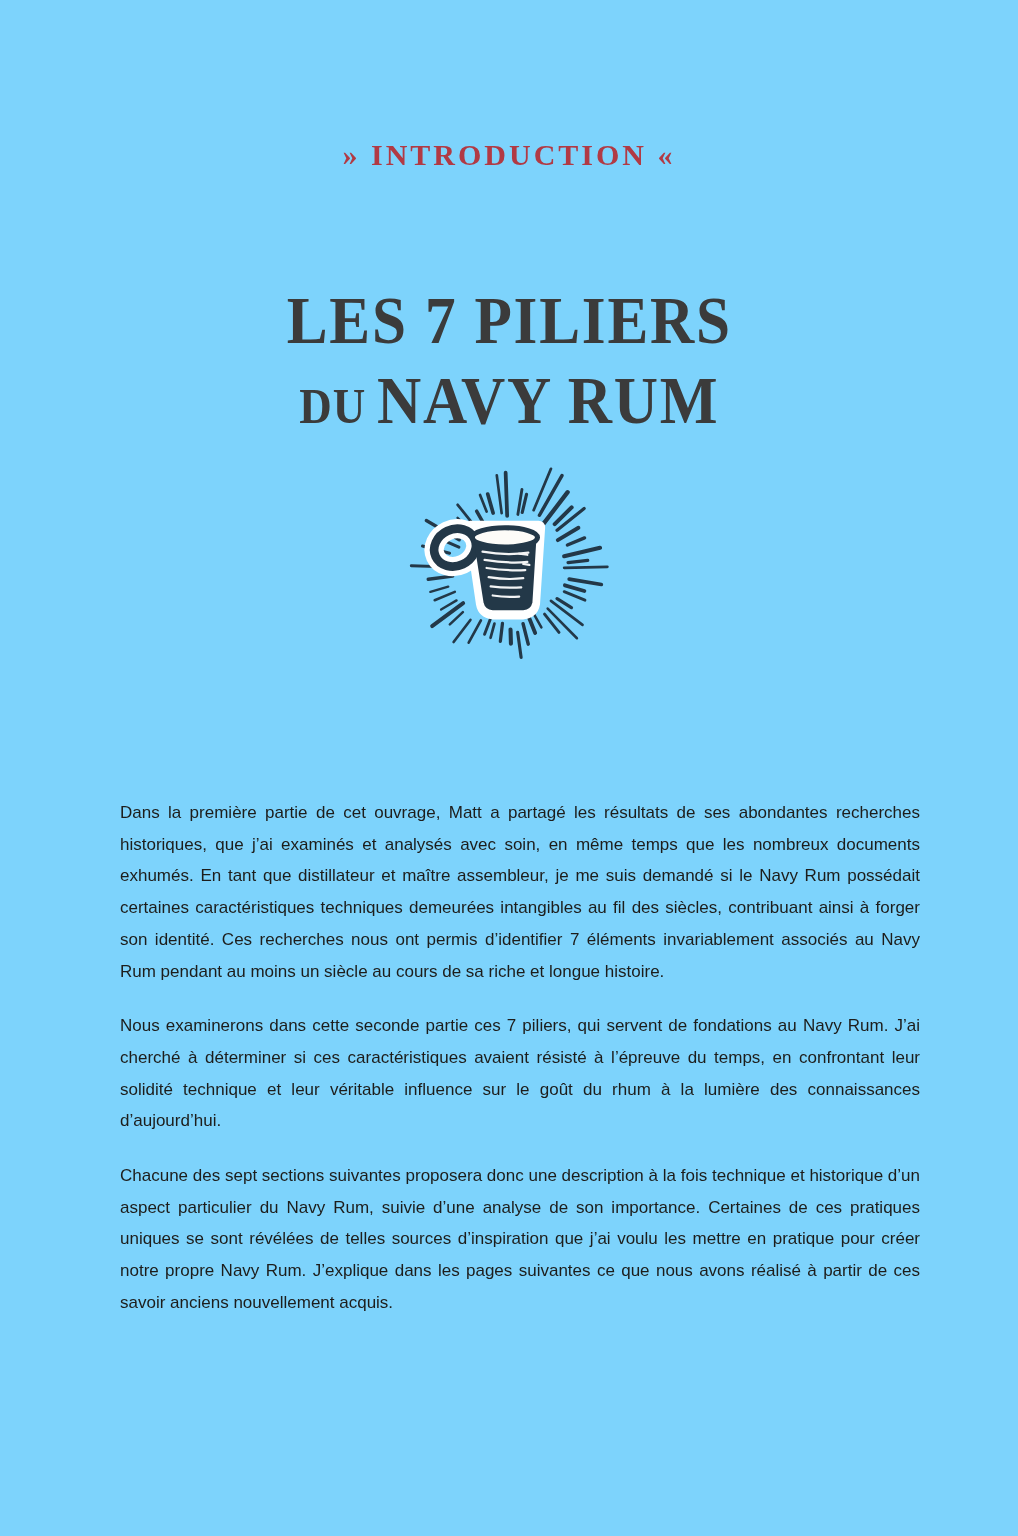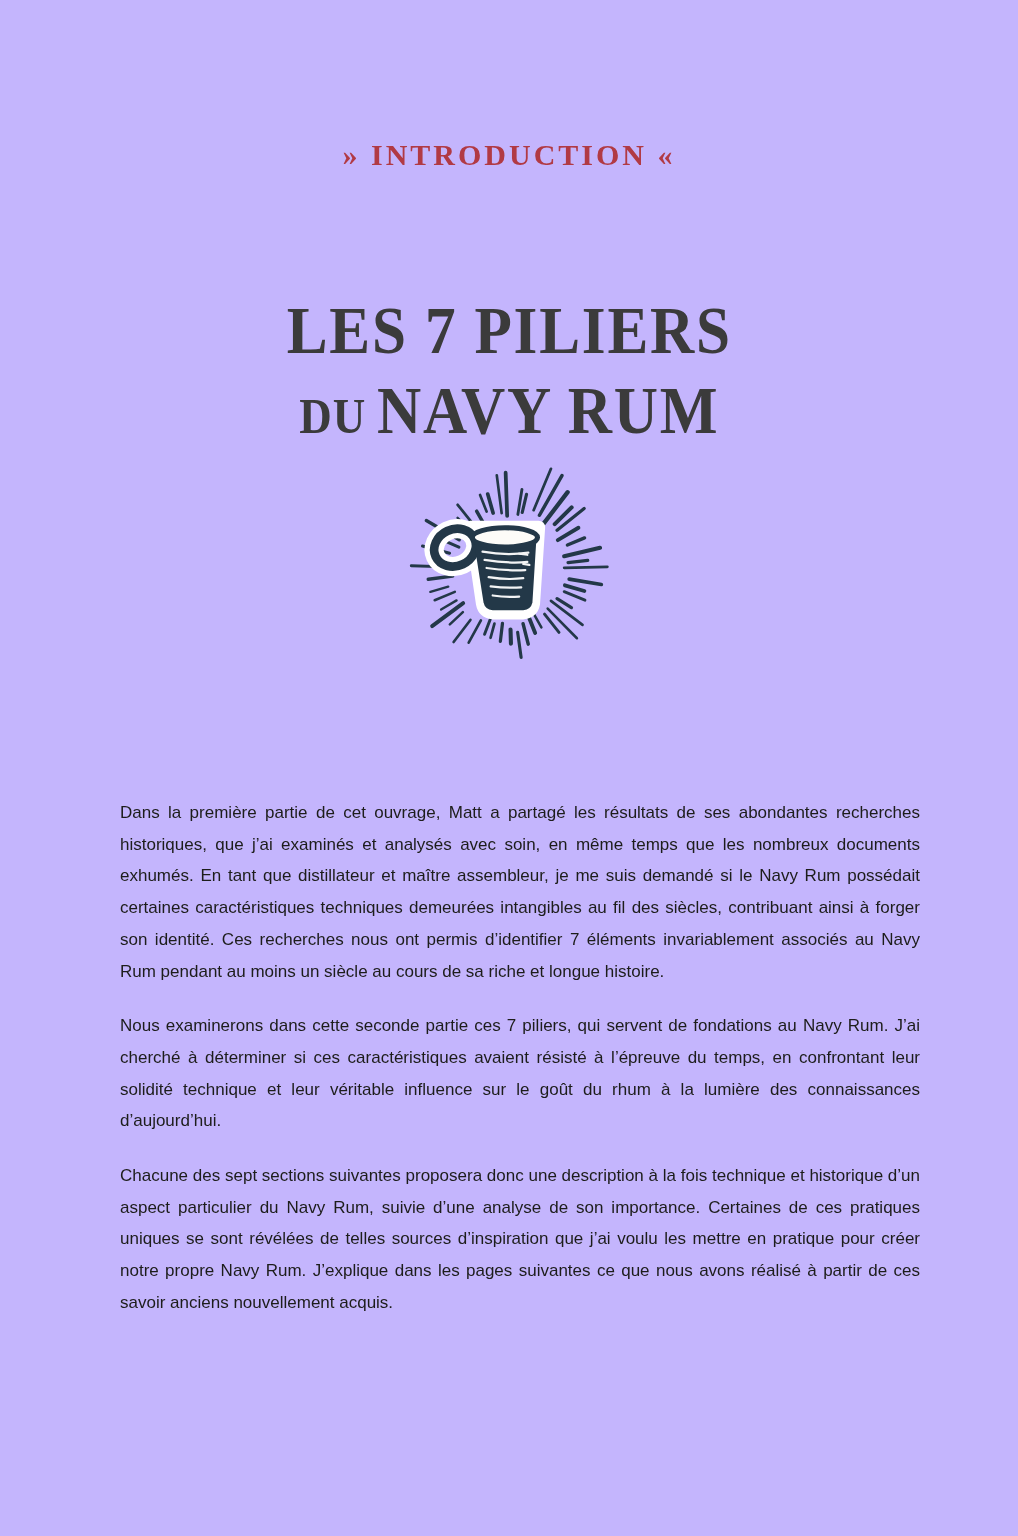--- a/index.html
+++ b/index.html
@@ -1,34 +1,34 @@
 <!DOCTYPE html>
 <html lang="fr"><head>
 <meta charset="utf-8">
 <style>
   html,body{margin:0;padding:0;background:#e8e8e8;}
   .page{
     position:relative;
     width:1018px;height:1536px;
     margin:0 auto;
-    background:#c4b5fd;
+    background:#7dd3fc;
     overflow:hidden;
     font-family:"Liberation Sans", sans-serif;
   }
   .kicker{
     position:absolute;top:138px;left:0;right:0;
     text-align:center;
     font-family:"Liberation Serif", serif;
     font-weight:700;
     font-size:30px;
     letter-spacing:3px;
     color:#b13a44;
   }
   .title{
-    position:absolute;top:290px;left:0;right:0;
+    position:absolute;top:280px;left:0;right:0;
     margin:0;
     text-align:center;
     font-family:"Liberation Serif", serif;
     color:#3b3b3b;
     line-height:80px;
     font-size:68px;
     font-weight:700;
   }
   .title .line{
     display:inline-block;

